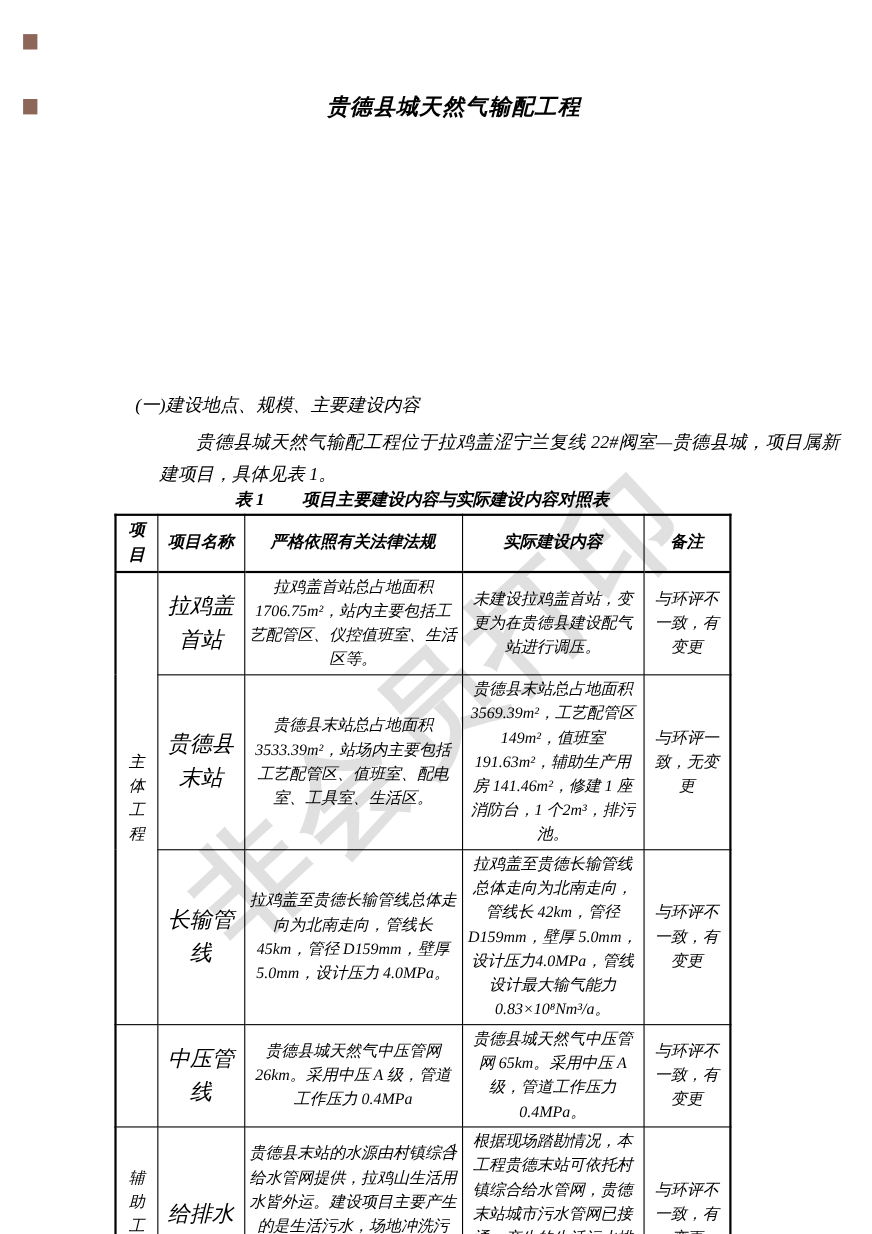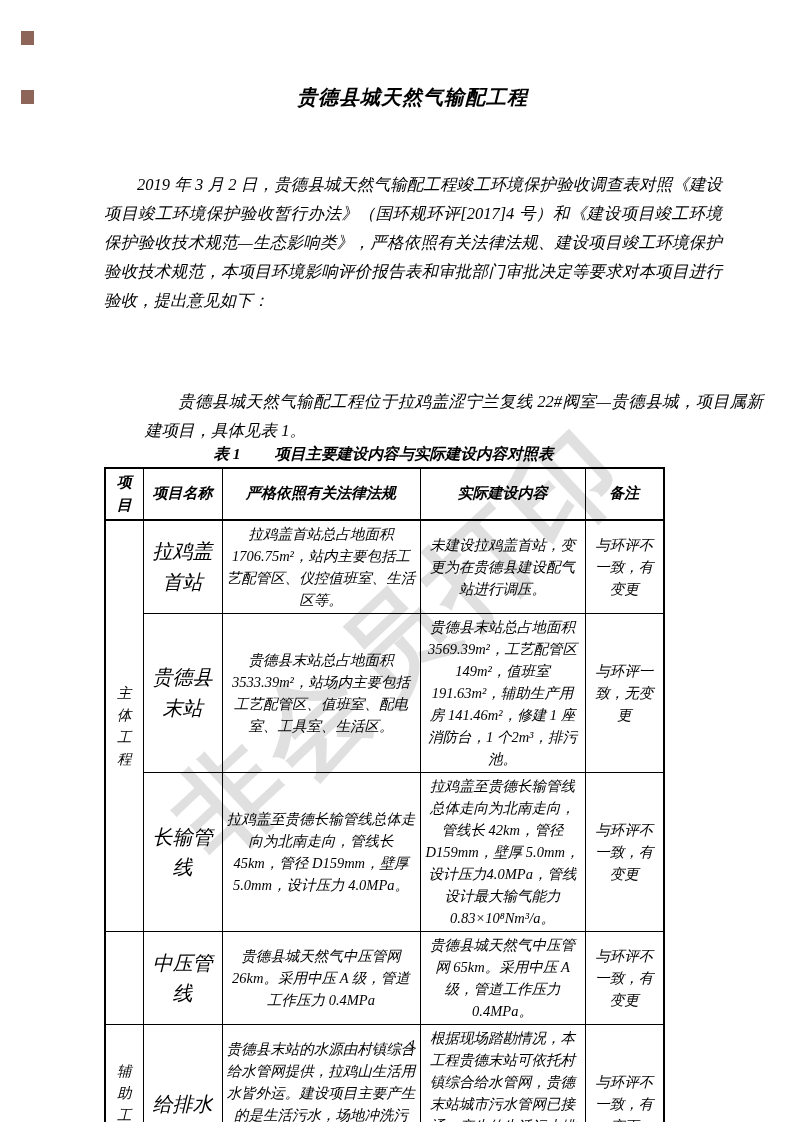--- a/index.html
+++ b/index.html
@@ -78,23 +78,23 @@
 
   <div class="watermark">非会员打印</div>
 
   <div class="content">
 
     <div class="edge-mark m1"></div>
     <div class="edge-mark m2"></div>
 
     <div class="title title1">贵德县城天然气输配工程</div>
 
-    <div class="body-block intro">2019 年 3 月 2 日，贵德县城天然气输配工程竣工环境保护验收调查表对照《建设项目竣工环境保护验收暂行办法》（国环规环评[2017]4 号）和《建设项目竣工环境保护验收技术规范—生态影响类》，严格依照有关法律法规、建设项目竣工环境保护验收技术规范，本项目环境影响评价报告表和审批部门审批决定等要求对本项目进行验收，提出意见如下：</div>
 
 
+    <div class="body-block sec-sub">(一)建设地点、规模、主要建设内容</div>
 
     <div class="body-block para-loc">贵德县城天然气输配工程位于拉鸡盖涩宁兰复线 22#阀室—贵德县城，项目属新建项目，具体见表 1。</div>
 
     <div class="tbl-caption">
       <span class="cap-label">表 1</span><span>项目主要建设内容与实际建设内容对照表</span>
     </div>
 
     <table class="t1">
       <colgroup>
         <col class="col-proj">

